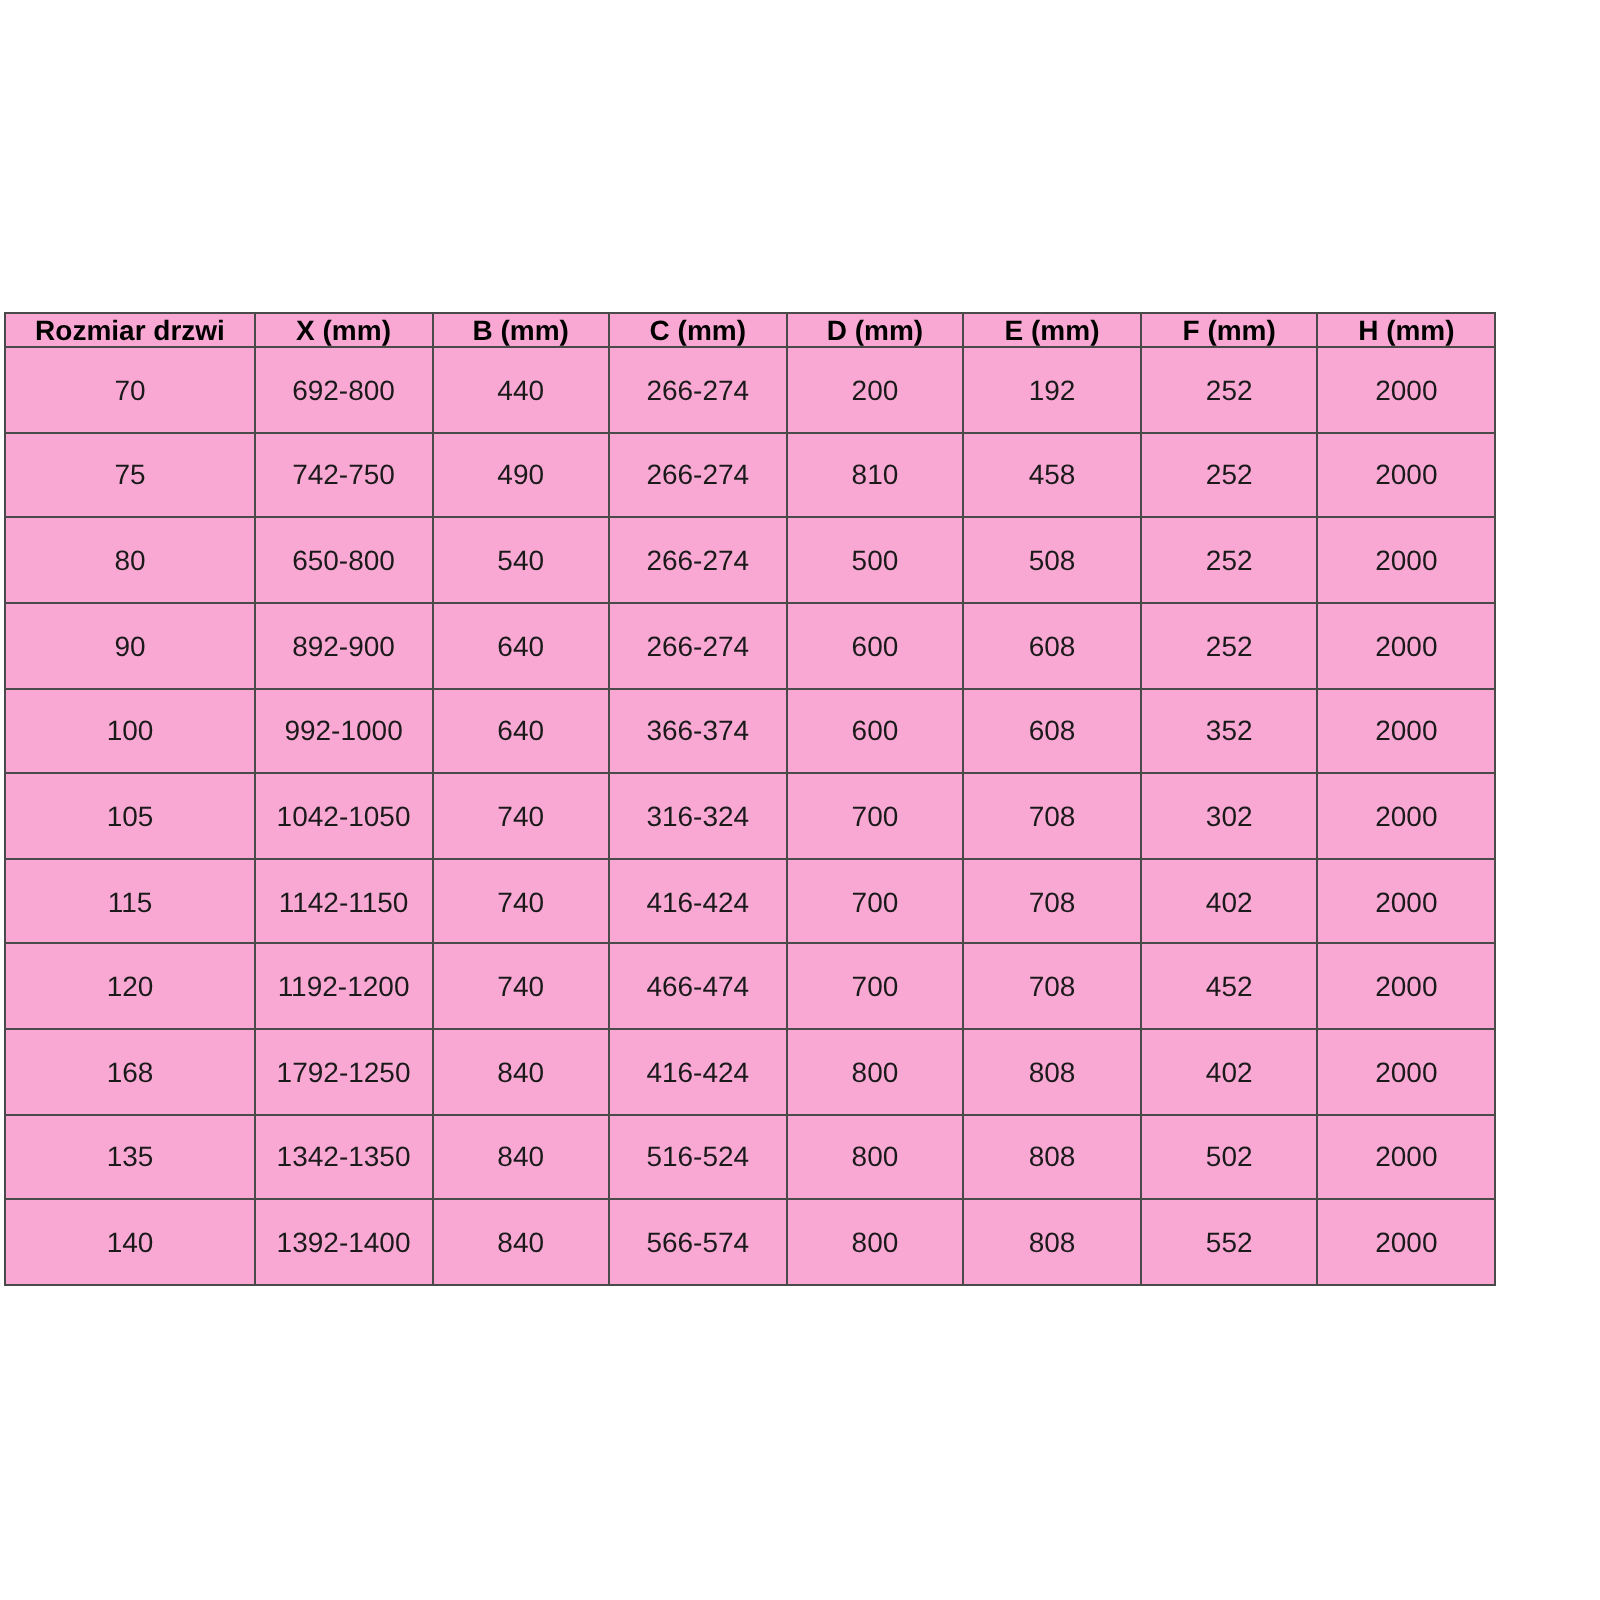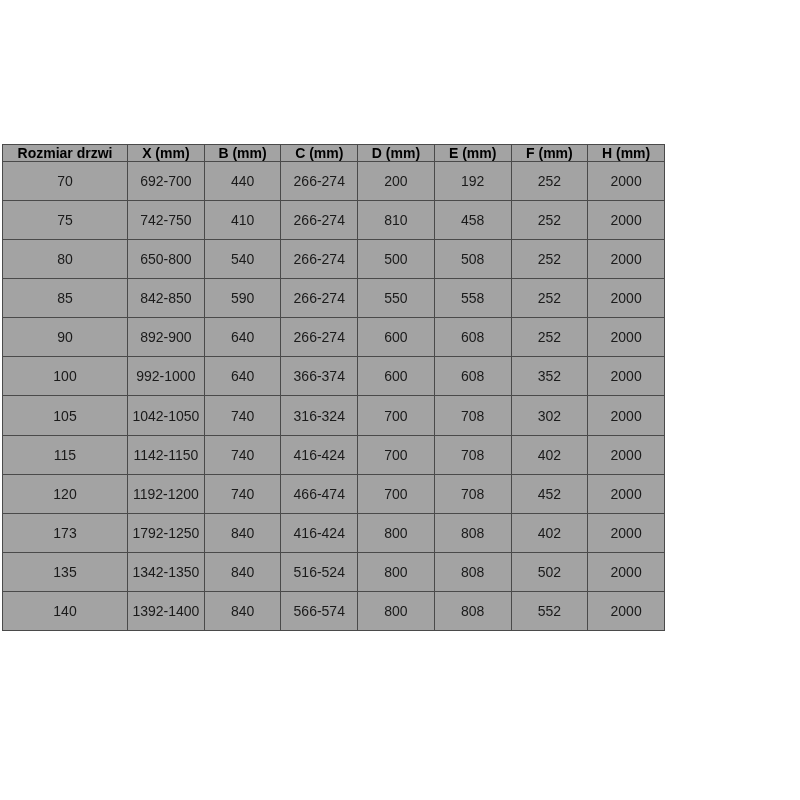--- a/index.html
+++ b/index.html
@@ -9,25 +9,25 @@
     font-family: "Liberation Sans", sans-serif;
   }
   .canvas {
     position: relative;
     width: 800px; height: 800px;
     background: #ffffff;
     overflow: hidden;
   }
   table.size-table {
     position: absolute;
-    left: 2px; top: 144px;
-    width: 663px; height: 487px;
+    left: 2px; top: 156px;
+    width: 746px; height: 487px;
     border-collapse: collapse;
     table-layout: fixed;
-    background: #a3a3a3;
+    background: #f9a8d4;
   }
   table.size-table th,
   table.size-table td {
     border: 1px solid #4a4a4a;
     text-align: center;
     vertical-align: middle;
     font-size: 14px;
     color: #1a1a1a;
     padding: 0 2px;
     white-space: nowrap;
@@ -62,55 +62,45 @@
           <th>C (mm)</th>
           <th>D (mm)</th>
           <th>E (mm)</th>
           <th>F (mm)</th>
           <th>H (mm)</th>
         </tr>
     </thead>
     <tbody>
         <tr>
           <td>70</td>
-          <td>692-700</td>
+          <td>692-800</td>
           <td>440</td>
           <td>266-274</td>
           <td>200</td>
           <td>192</td>
           <td>252</td>
           <td>2000</td>
         </tr>
         <tr>
           <td>75</td>
           <td>742-750</td>
-          <td>410</td>
+          <td>490</td>
           <td>266-274</td>
           <td>810</td>
           <td>458</td>
           <td>252</td>
           <td>2000</td>
         </tr>
         <tr>
           <td>80</td>
           <td>650-800</td>
           <td>540</td>
           <td>266-274</td>
           <td>500</td>
           <td>508</td>
-          <td>252</td>
-          <td>2000</td>
-        </tr>
-        <tr>
-          <td>85</td>
-          <td>842-850</td>
-          <td>590</td>
-          <td>266-274</td>
-          <td>550</td>
-          <td>558</td>
           <td>252</td>
           <td>2000</td>
         </tr>
         <tr>
           <td>90</td>
           <td>892-900</td>
           <td>640</td>
           <td>266-274</td>
           <td>600</td>
           <td>608</td>
@@ -151,21 +141,21 @@
           <td>120</td>
           <td>1192-1200</td>
           <td>740</td>
           <td>466-474</td>
           <td>700</td>
           <td>708</td>
           <td>452</td>
           <td>2000</td>
         </tr>
         <tr>
-          <td>173</td>
+          <td>168</td>
           <td>1792-1250</td>
           <td>840</td>
           <td>416-424</td>
           <td>800</td>
           <td>808</td>
           <td>402</td>
           <td>2000</td>
         </tr>
         <tr>
           <td>135</td>

